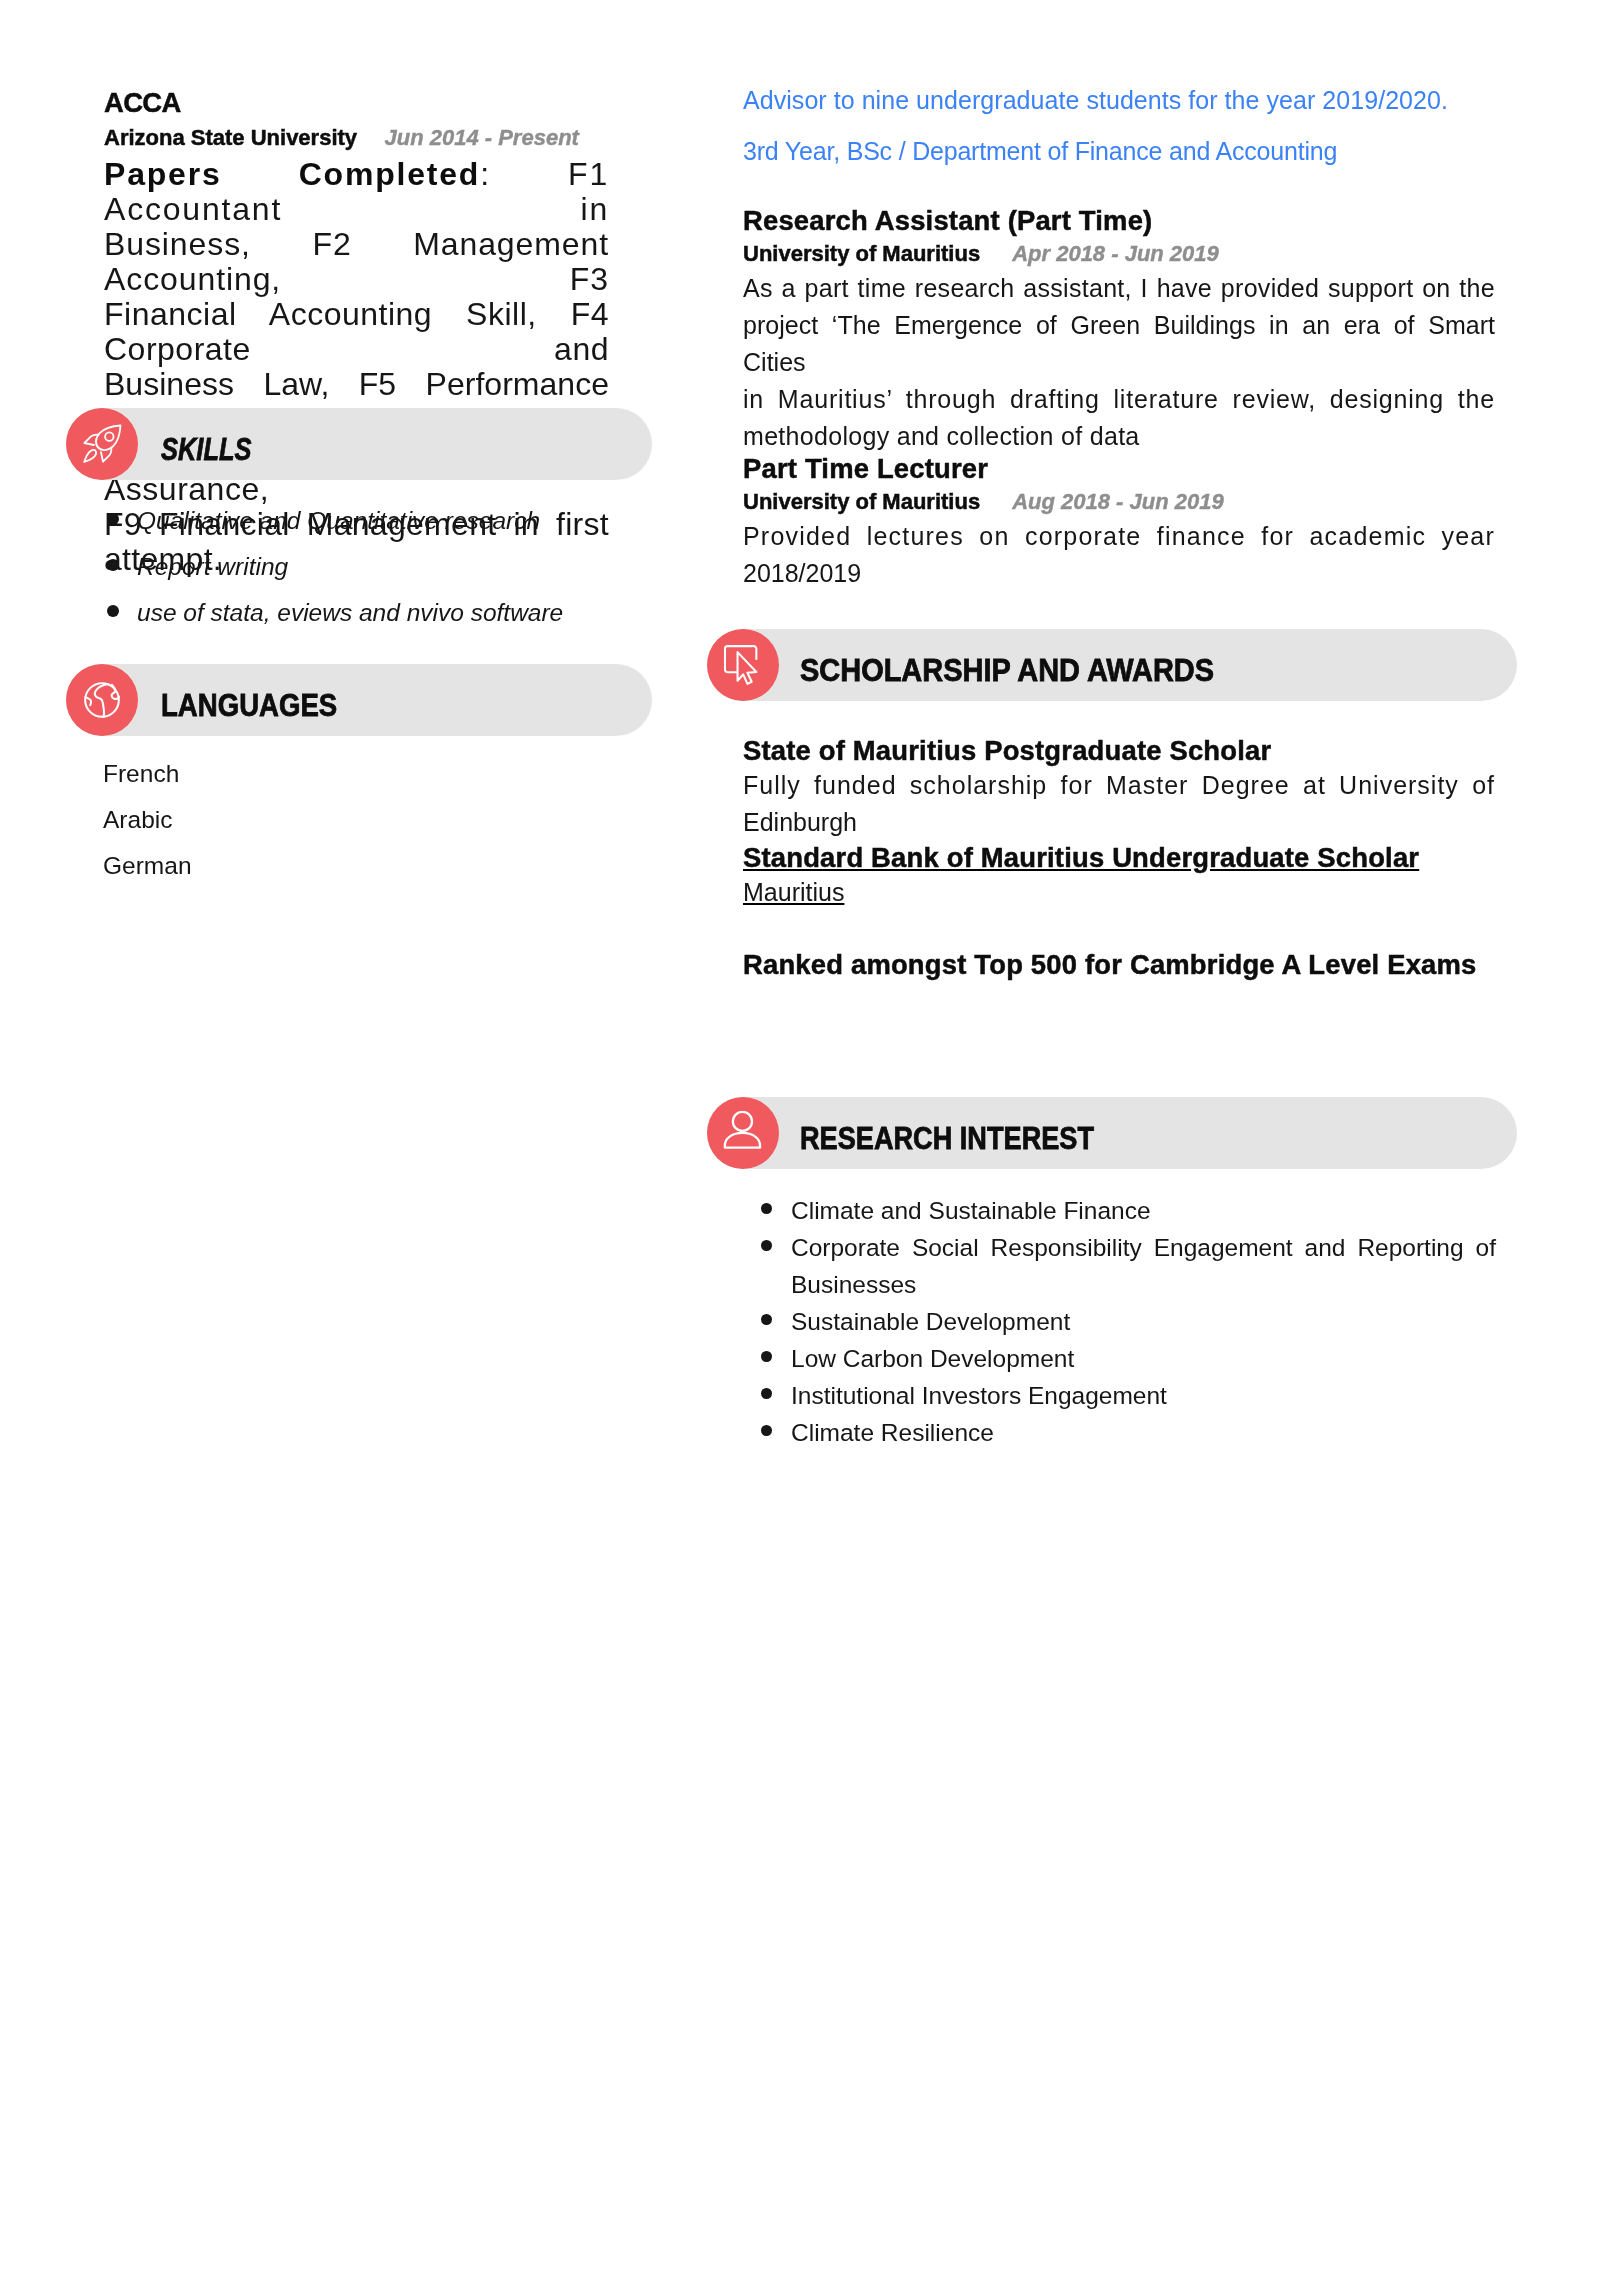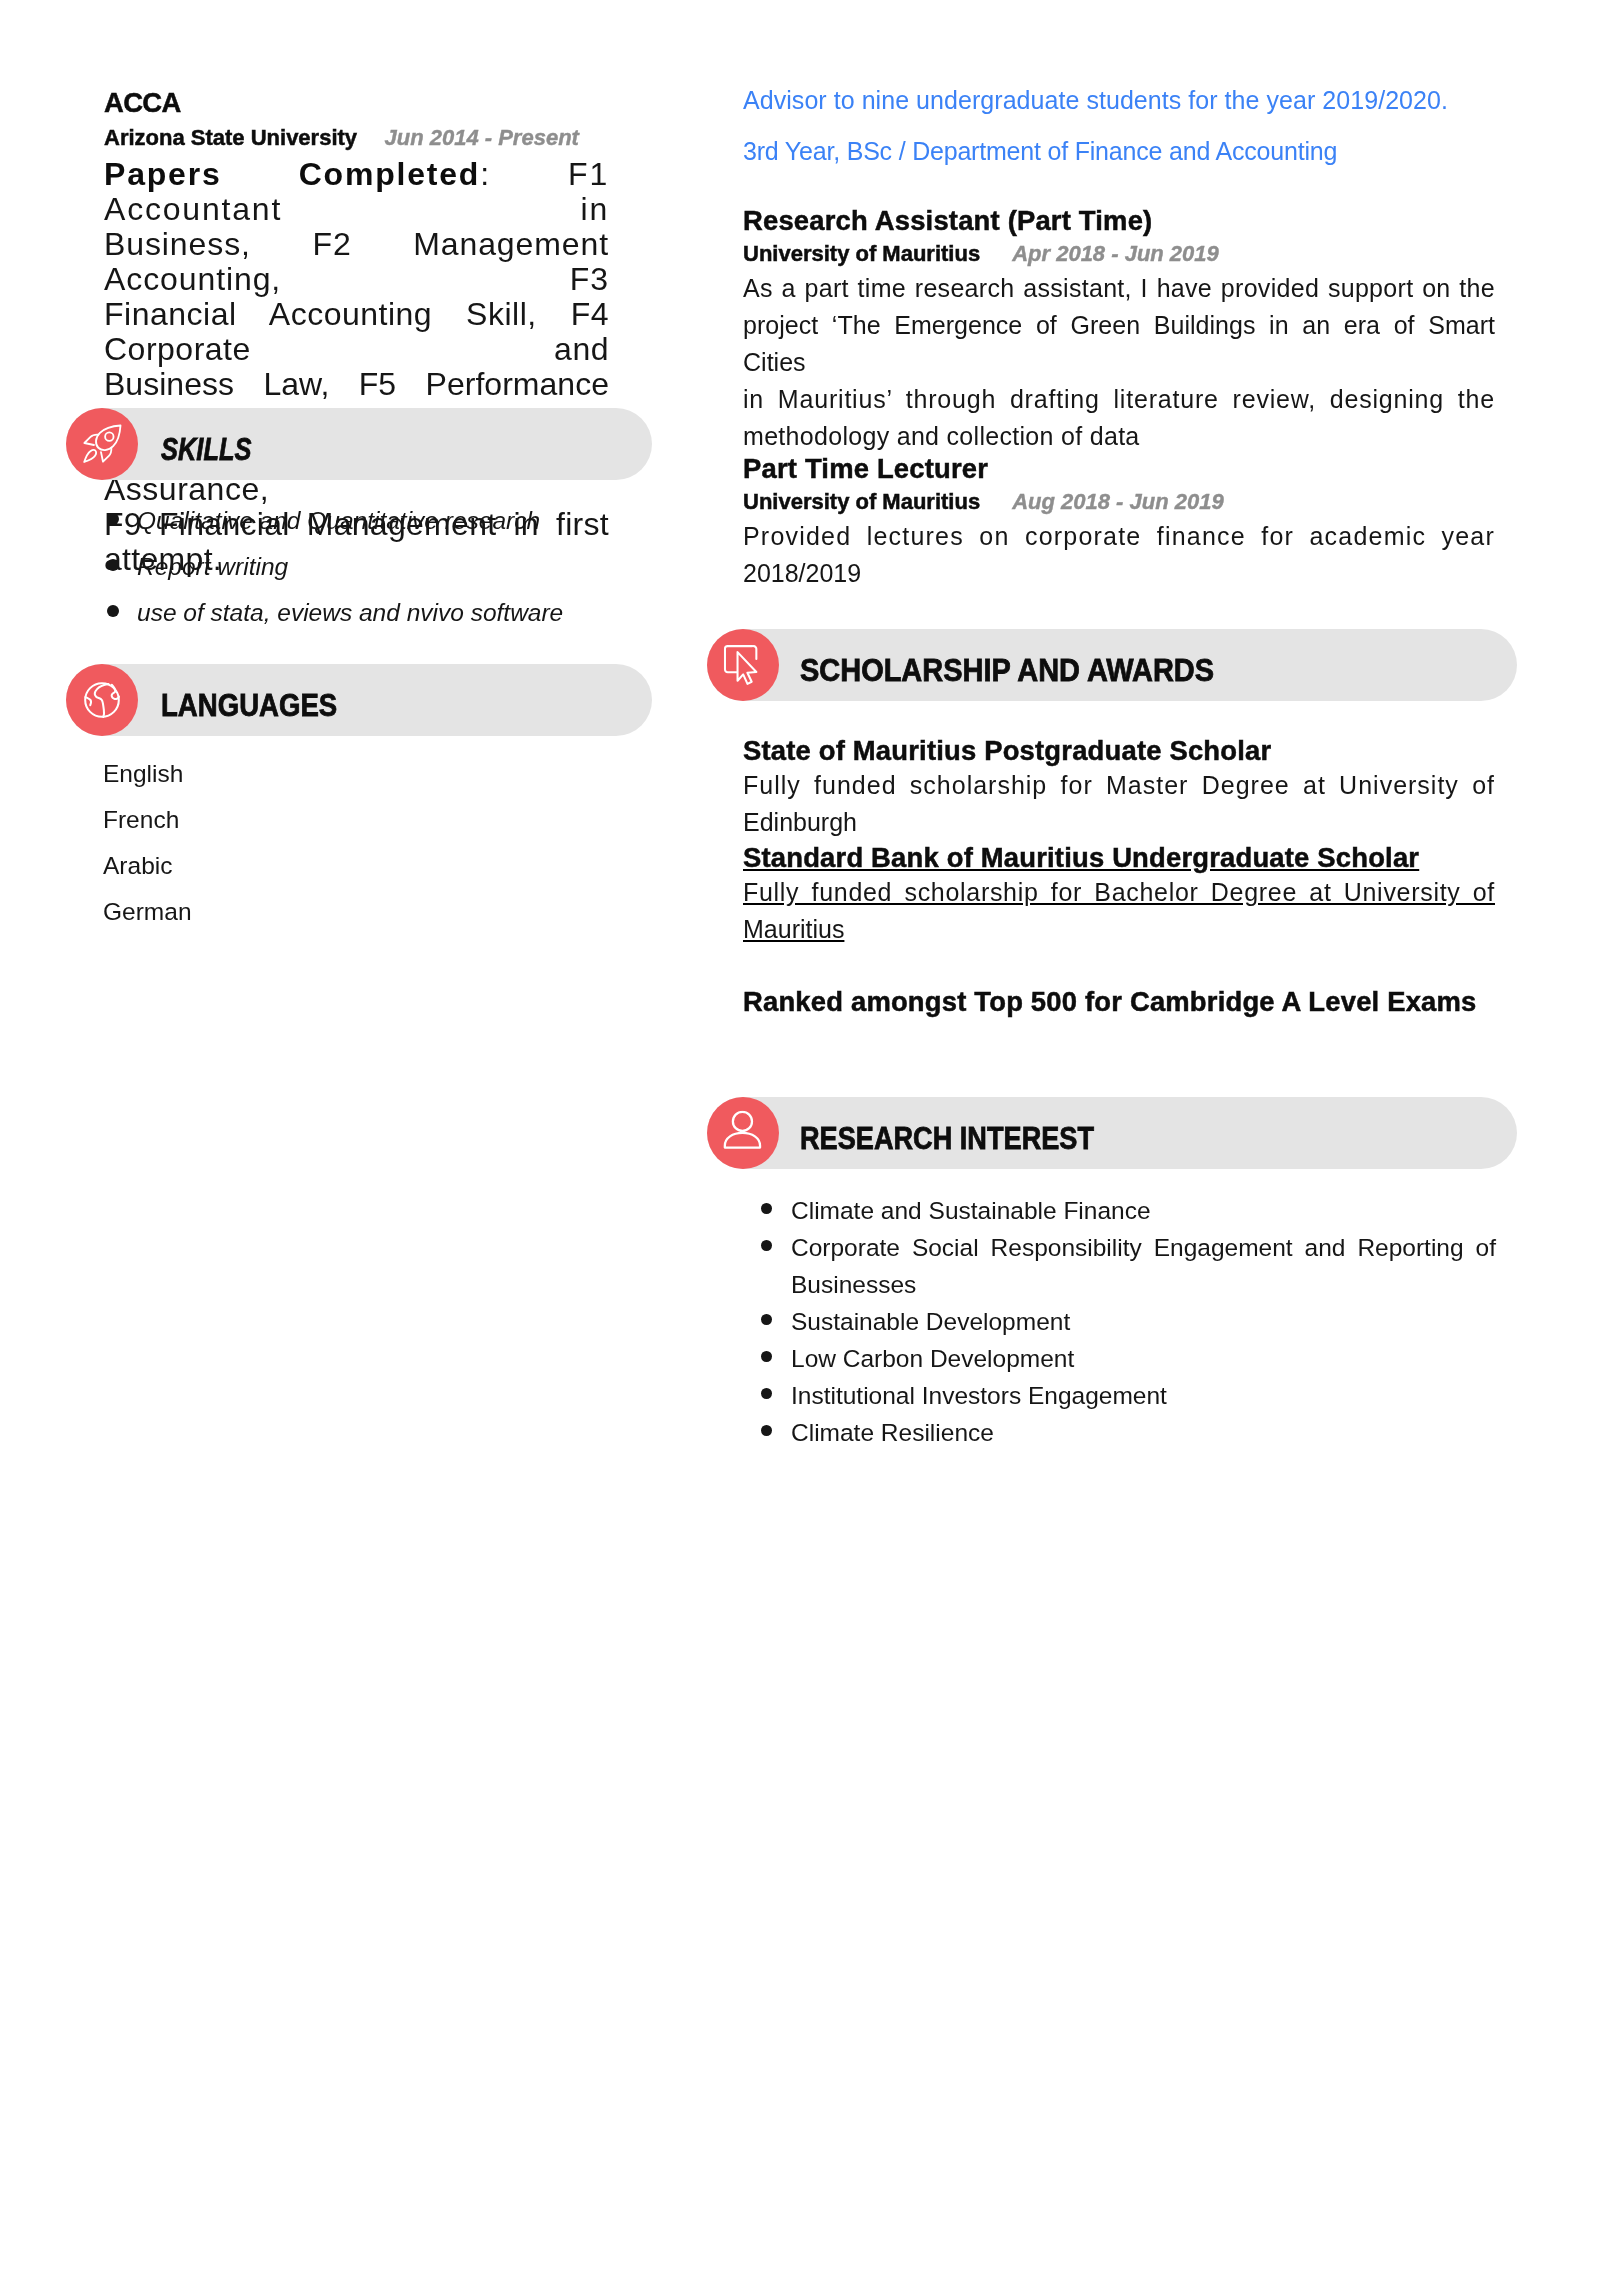--- a/index.html
+++ b/index.html
@@ -98,21 +98,20 @@
             <circle cx="22" cy="22" r="17.2"></circle>
             <path d="M28.5 5.6 C24.5 6.2 19.8 7.8 17.2 10.6 C14.6 13.4 14.0 16.6 15.8 18.4 C17.6 20.2 20.4 19.8 21.8 22.0 C23.2 24.2 23.3 28.6 23.9 32.2 C24.3 34.8 24.1 37.4 23.3 39.4"></path>
             <path d="M32.0 6.4 C33.8 8.4 35.6 11.0 35.6 12.8 C35.6 14.6 33.6 14.6 32.4 16.0 C31.2 17.4 32.2 19.6 34.2 20.6 C36.2 21.6 38.6 20.6 39.3 18.5"></path>
             <path d="M5.1 19.0 C6.6 19.8 9.2 20.8 10.2 22.0 C11.2 23.2 10.8 25.3 10.0 27.3"></path>
           </g>
         </svg>
       </div>
       <div class="title" style="left:95px;transform:scaleX(0.862);">LANGUAGES</div>
     </div>
     <ul class="lang-list" style="margin-top:14.7px;margin-left:37px;">
-      <li>English</li>
       <li>French</li>
       <li>Arabic</li>
       <li>German</li>
     </ul>
   </div>
 
   <div style="position:absolute;left:743px;top:82px;width:752px;font-size:25px;line-height:37px;color:#3b82f6;">
     <div style="letter-spacing:0.05px;">Advisor to nine undergraduate students for the year 2019/2020.</div>
     <div style="margin-top:13.7px;letter-spacing:-0.2px;">3rd Year, BSc / Department of Finance and Accounting</div>
   </div>
@@ -159,21 +158,20 @@
       <div>
         <div class="entry-title">State of Mauritius Postgraduate Scholar</div>
         <div class="para" style="font-size:25px;line-height:37px;">
             <div class="L" style="letter-spacing: 1px;">Fully funded scholarship for Master Degree at University of</div>
             <div class="L last">Edinburgh</div>
           </div>
       </div>
       <div style="text-decoration:underline;">
         <div class="entry-title">Standard Bank of Mauritius Undergraduate Scholar</div>
         <div class="para" style="font-size:25px;line-height:37px;">
-            <div class="L" style="letter-spacing: 0.7px;">Fully funded scholarship for Bachelor Degree at University of</div>
             <div class="L last">Mauritius</div>
           </div>
       </div>
       <div style="margin-top:37px;">
         <div class="entry-title">Ranked amongst Top 500 for Cambridge A Level Exams</div>
       </div>
     </div>
   </div>
 
   <div style="position:absolute;left:707px;top:1097px;width:810px;">

